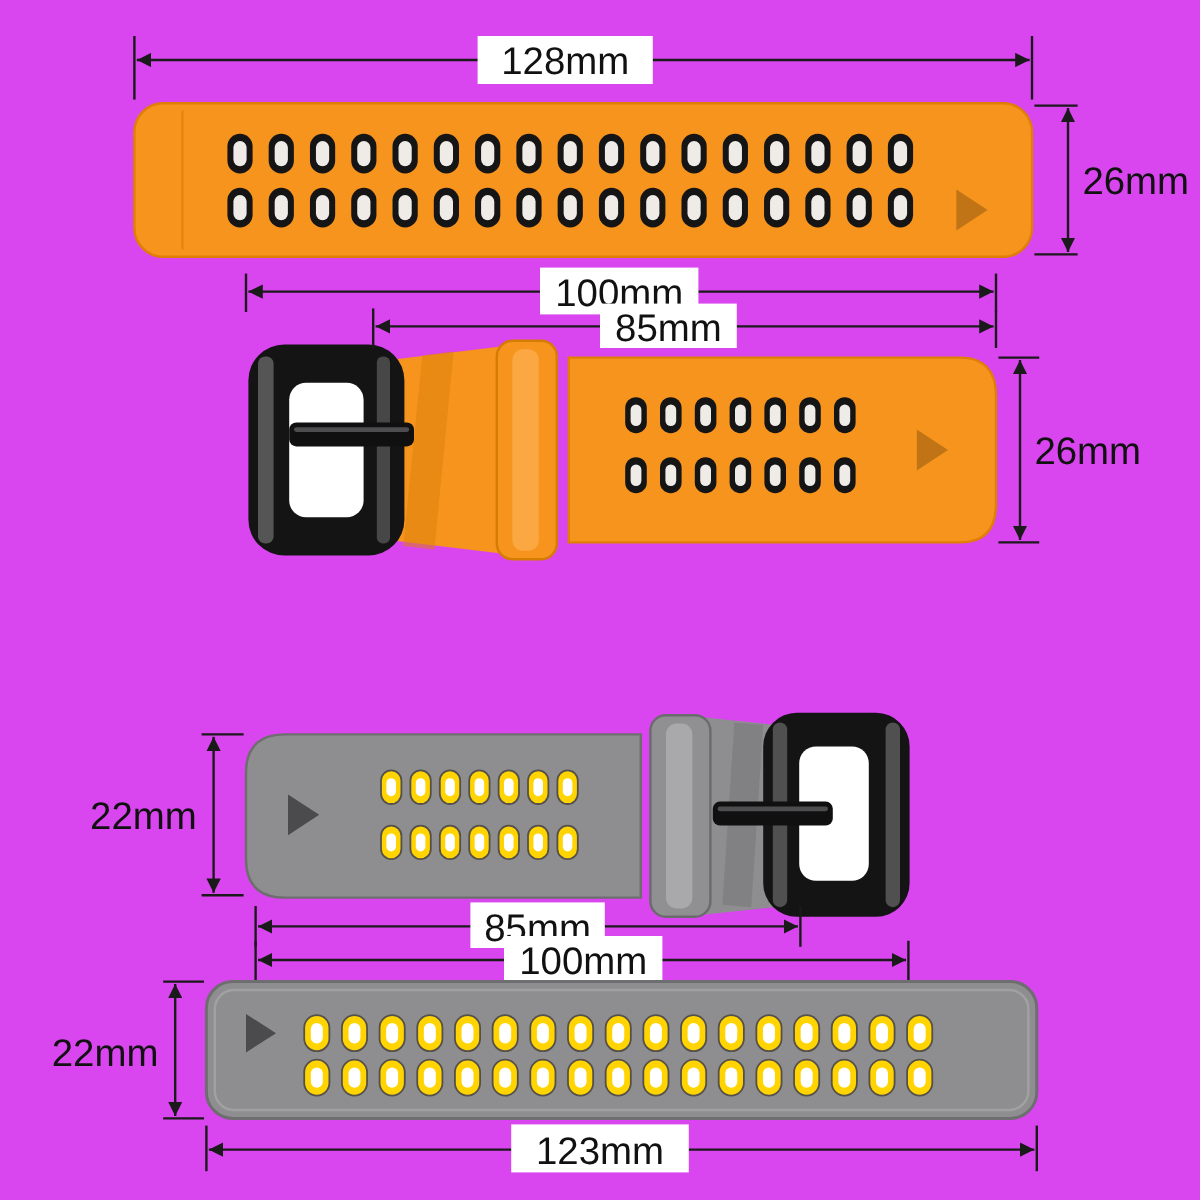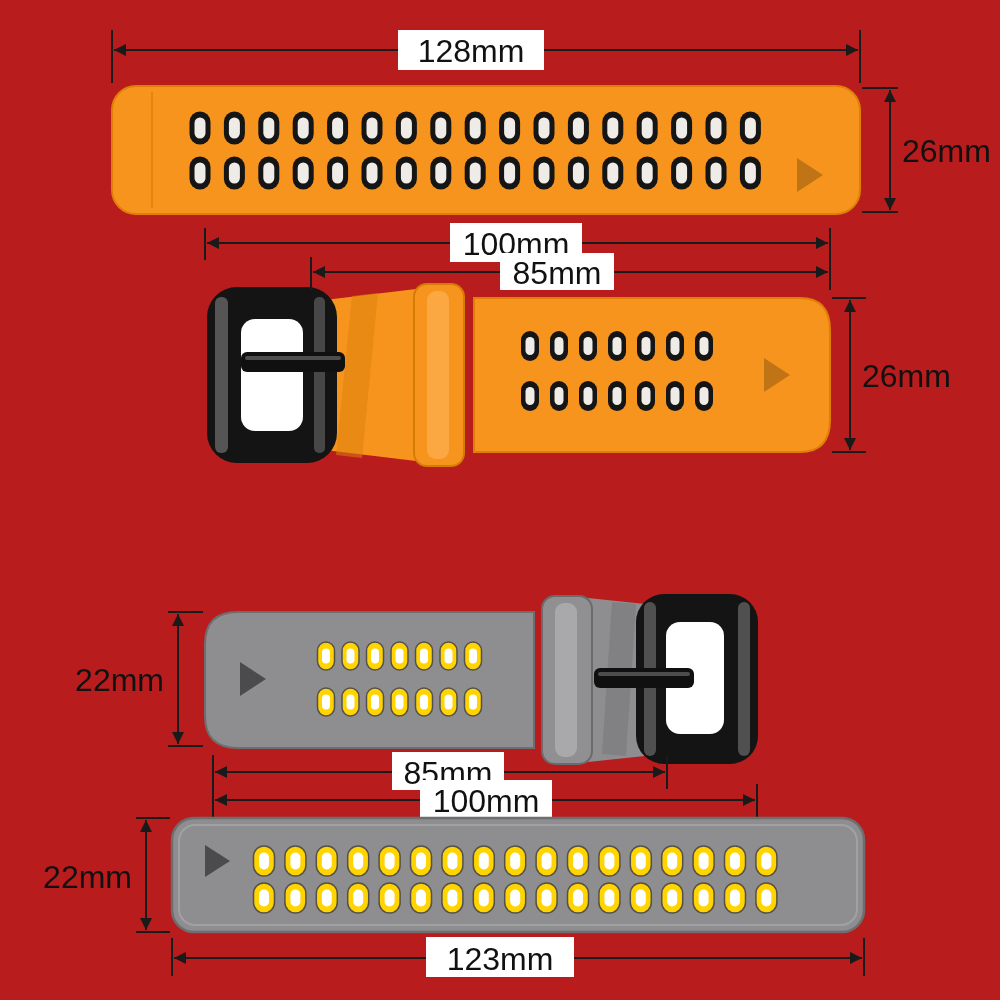--- a/index.html
+++ b/index.html
@@ -1,16 +1,16 @@
 <!DOCTYPE html>
 <html><head>
 <meta charset="utf-8">
 <style>
   html,body{margin:0;padding:0;background:#ffffff;}
-  .stage{position:relative;width:1000px;height:1000px;background:#b91c1c;overflow:hidden;
+  .stage{position:relative;width:1000px;height:1000px;background:#d946ef;overflow:hidden;
          font-family:"Liberation Sans",sans-serif;}
   .tick{stroke:#1a1a1a;stroke-width:2;}
   .dim{stroke:#1a1a1a;stroke-width:2;}
   .dimtext{font-family:"Liberation Sans",sans-serif;font-size:32px;fill:#111111;}
 </style>
 </head>
 <body>
 
 <div class="stage">
 <svg width="1000" height="1000" viewBox="0 0 1000 1000">

